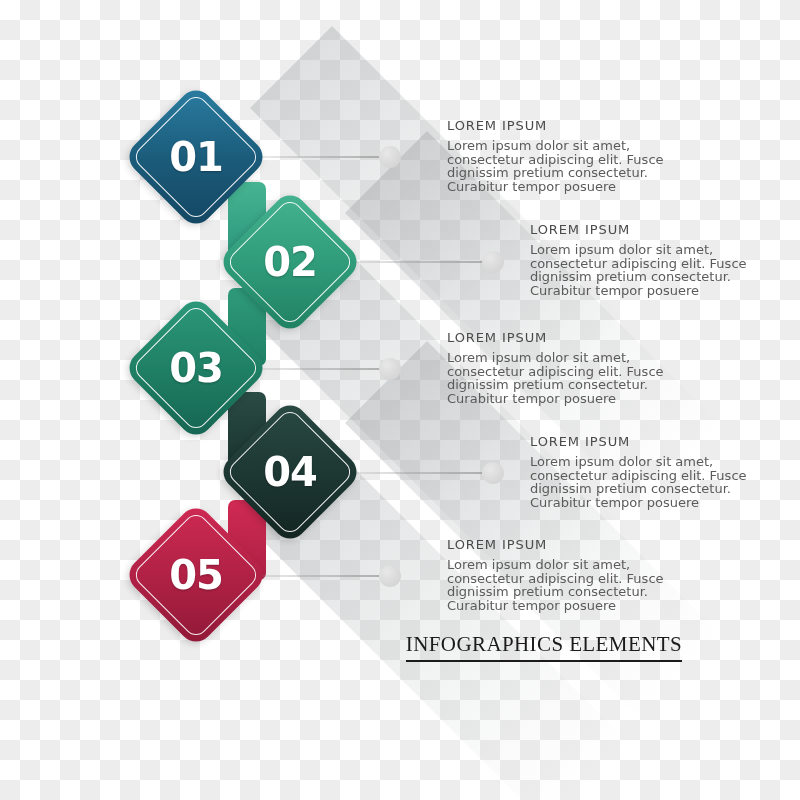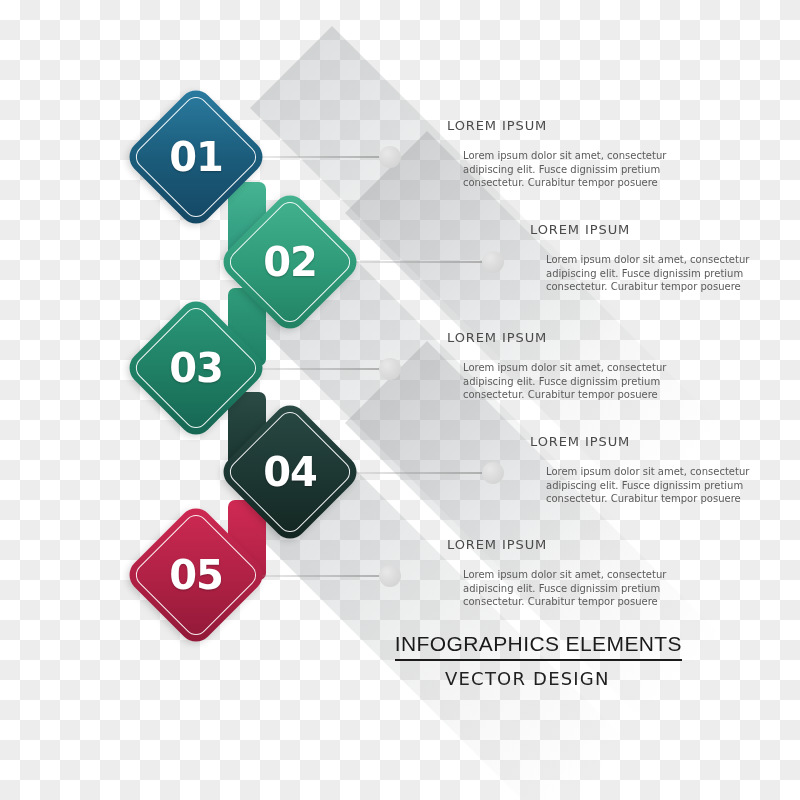--- a/index.html
+++ b/index.html
@@ -115,39 +115,39 @@
     font-family: "DejaVu Sans", sans-serif;
     font-size: 13px;
     font-weight: 400;
     letter-spacing: 0.9px;
     color: #4a4a4a;
     margin: 0 0 6px 0;
     white-space: nowrap;
   }
   .tb-body {
     font-family: "DejaVu Sans", sans-serif;
-    font-size: 10px;
+    font-size: 13px;
     line-height: 13.6px;
     color: #5b5b5b;
-    margin: 16px;
+    margin: 0;
     width: 240px;
   }
   .textblock.right-shift { width: 250px; }
   .textblock.right-shift .tb-body { width: 235px; }
 
   
   #branding {
     position: absolute;
     z-index: 6;
     text-align: center;
     right: 118px;
     top: 632px;
   }
   #brand-main {
-    font-family: Liberation Sans, sans-serif;
+    font-family: Liberation Serif, serif;
     font-size: 21px;
     font-weight: 400;
     letter-spacing: 0.4px;
     color: #1b1b1b;
     padding-bottom: 3px;
     border-bottom: 2px solid #1b1b1b;
     white-space: nowrap;
     margin-left: 22px;
   }
   #brand-sub {
@@ -236,16 +236,15 @@
     <p class="tb-body">Lorem ipsum dolor sit amet, consectetur adipiscing elit. Fusce dignissim pretium consectetur. Curabitur tempor posuere</p>
   </div>
 
   <div class="textblock" style="left:447px; top:537px;">
     <p class="tb-title">LOREM IPSUM</p>
     <p class="tb-body">Lorem ipsum dolor sit amet, consectetur adipiscing elit. Fusce dignissim pretium consectetur. Curabitur tempor posuere</p>
   </div>
 
   <div id="branding">
     <div id="brand-main">INFOGRAPHICS ELEMENTS</div>
-    <div id="brand-sub">VECTOR DESIGN</div>
   </div>
 
 </div>
 
 </body></html>

